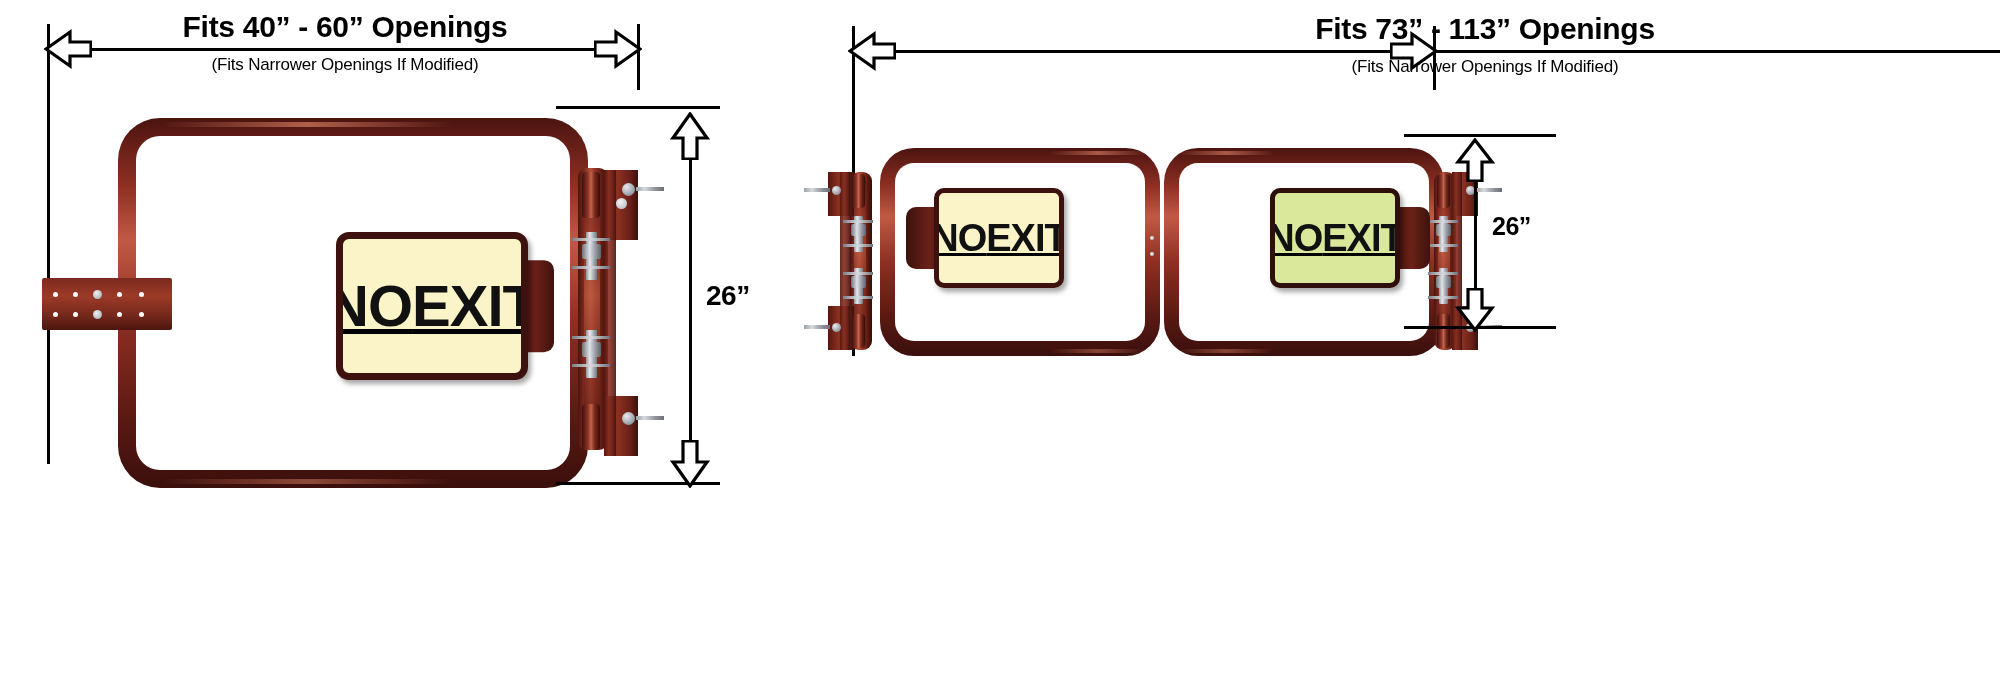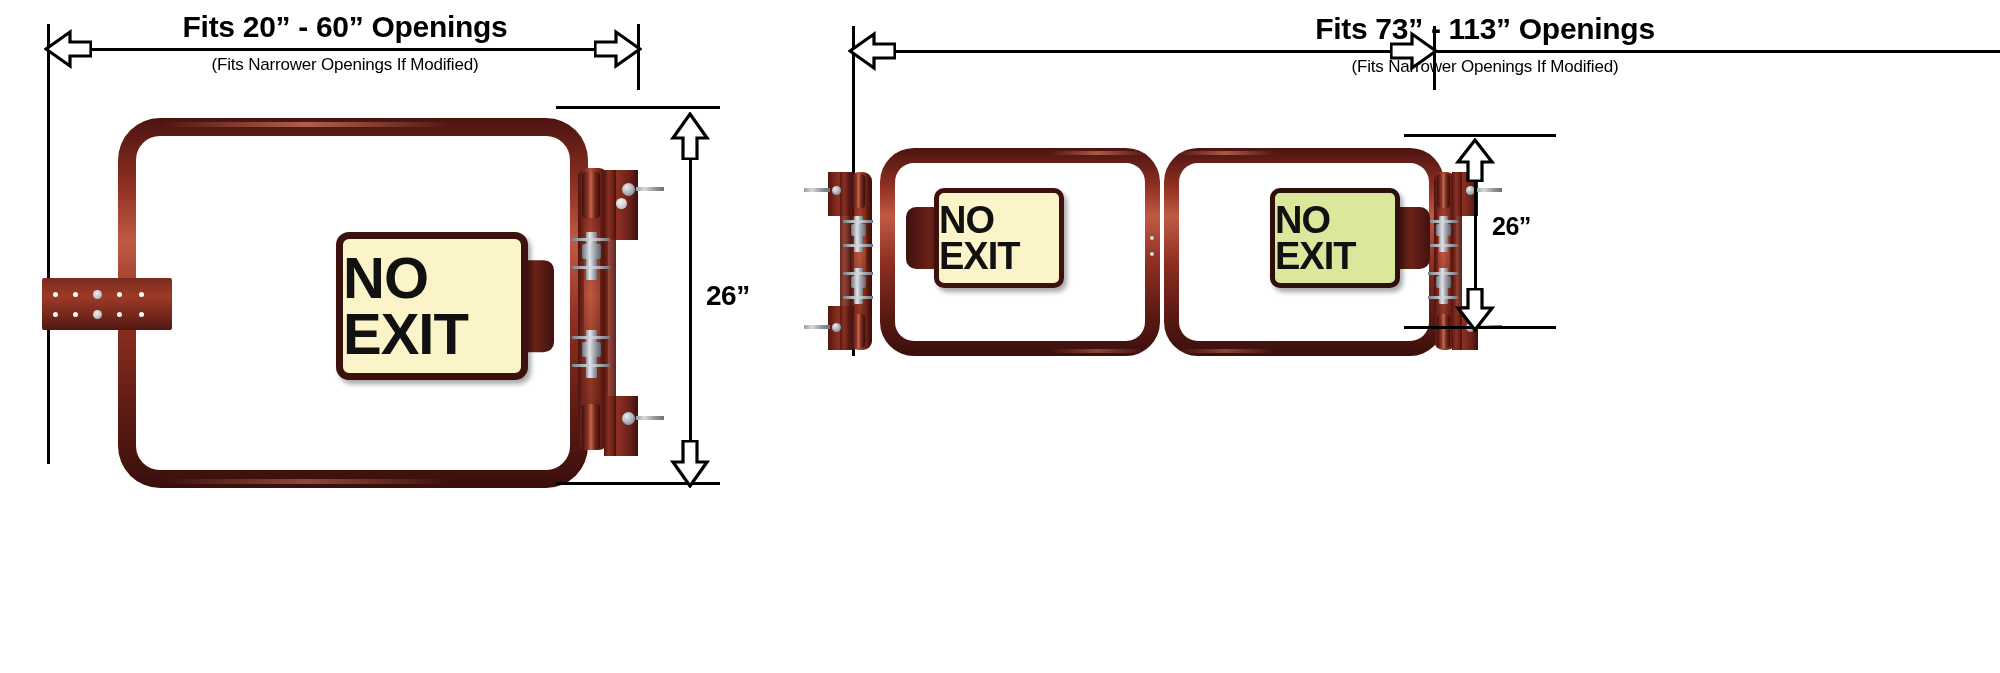--- a/index.html
+++ b/index.html
@@ -67,24 +67,25 @@
     width:42px;height:62%;
     background:linear-gradient(90deg,#3c110d,#6b2118 55%,#40120e);
   }
   .sign-tab.right{border-radius:0 10px 10px 0;}
   .sign-tab.left{border-radius:10px 0 0 10px;}
   .sign-body{
     position:absolute;inset:0;
     border-radius:13px;
     border:7px solid #3d110d;
     box-sizing:border-box;
-    display:flex;flex-direction:column;
-    justify-content:center;
+    display:flex;flex-direction:row;
+    align-items:center;justify-content:center;
     box-shadow:3px 4px 5px rgba(0,0,0,.35);
     overflow:hidden;
+    text-decoration:underline;
   }
   .sign-body span{
     display:block;font-weight:bold;line-height:0.96;
     letter-spacing:-1px;color:#111;
   }
 
   
   .hinge-plate{
     position:absolute;
     background:linear-gradient(90deg,#55170f,#8c3022 40%,#6a2118 75%,#3d110c);
@@ -131,21 +132,21 @@
   .pin-dot{
     position:absolute;border-radius:50%;
     background:radial-gradient(circle at 40% 35%,#f2f3f5,#b0b3ba);
   }
 </style>
 </head>
 <body>
 
 <div class="panel" id="panel-single">
 
-  <div class="hdr hdr-main" style="left:55px;top:12px;width:580px;">Fits 20” - 60” Openings</div>
+  <div class="hdr hdr-main" style="left:55px;top:12px;width:580px;">Fits 40” - 60” Openings</div>
   <div class="hdr hdr-sub" style="left:55px;top:56px;width:580px;">(Fits Narrower Openings If Modified)</div>
 
   <div class="dimline dim-h" style="left:68px;top:48px;width:572px;"></div>
   <div class="tick-v" style="left:47px;top:24px;height:440px;"></div>
   <div class="tick-v" style="left:637px;top:24px;height:66px;"></div>
 
   <svg class="arrow" style="left:44px;top:28px;" width="48" height="42" viewBox="0 0 48 42">
     <polygon points="2,21 26,4 26,14 47,14 47,28 26,28 26,38" fill="#ffffff" stroke="#000" stroke-width="3.2" stroke-linejoin="miter"></polygon>
   </svg>
 

